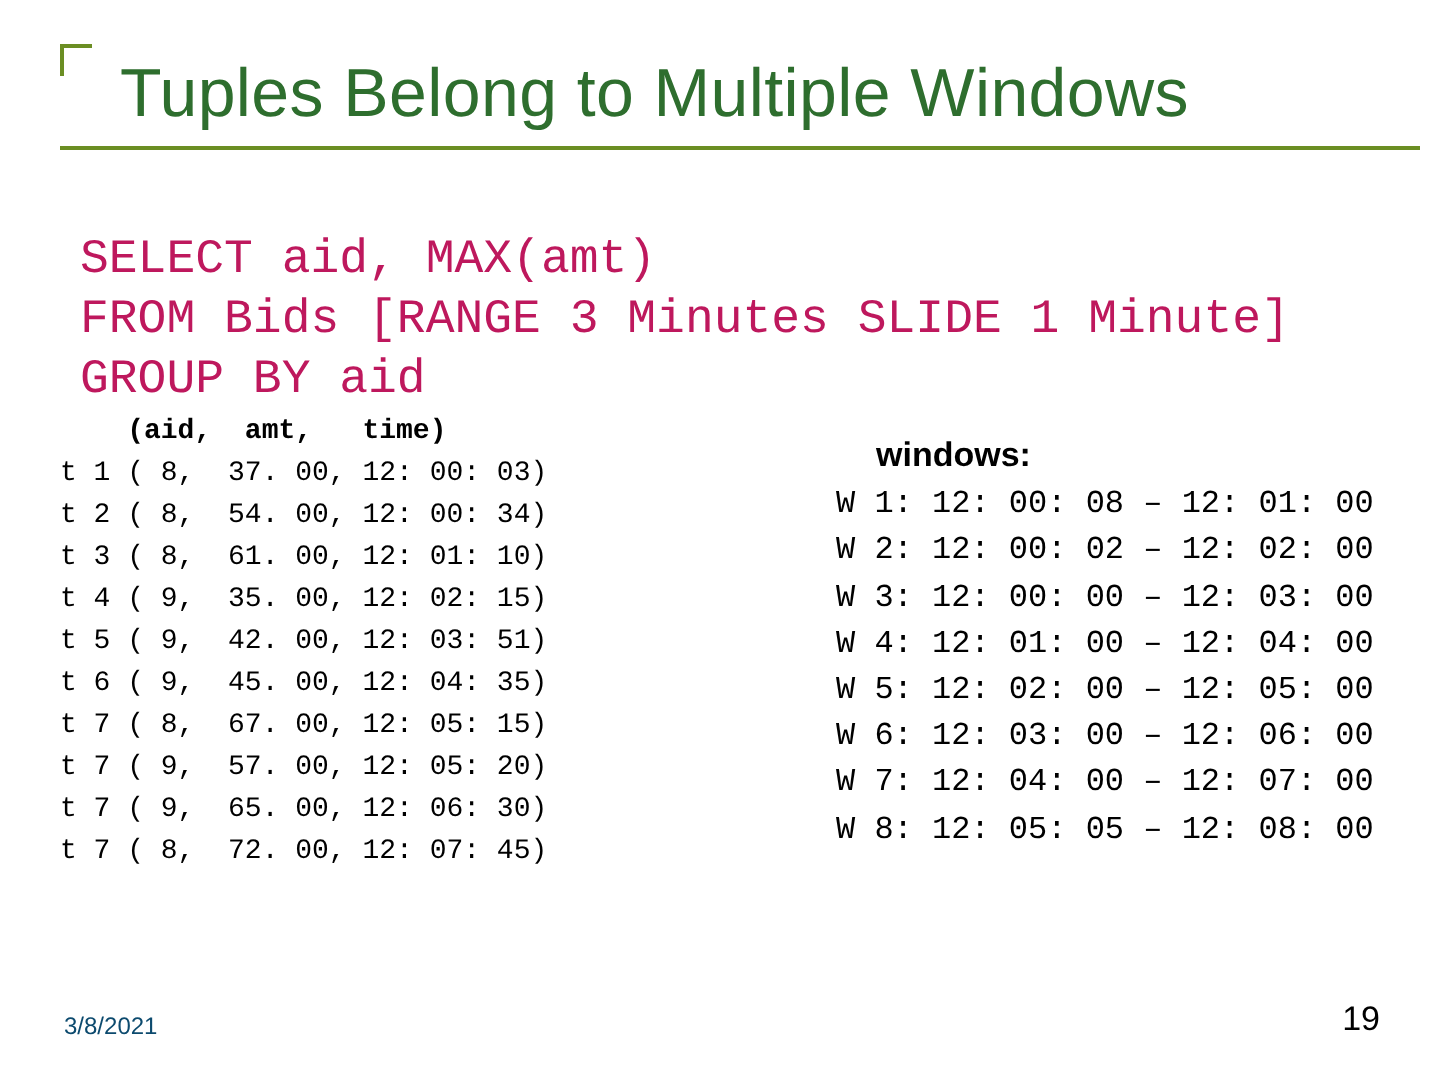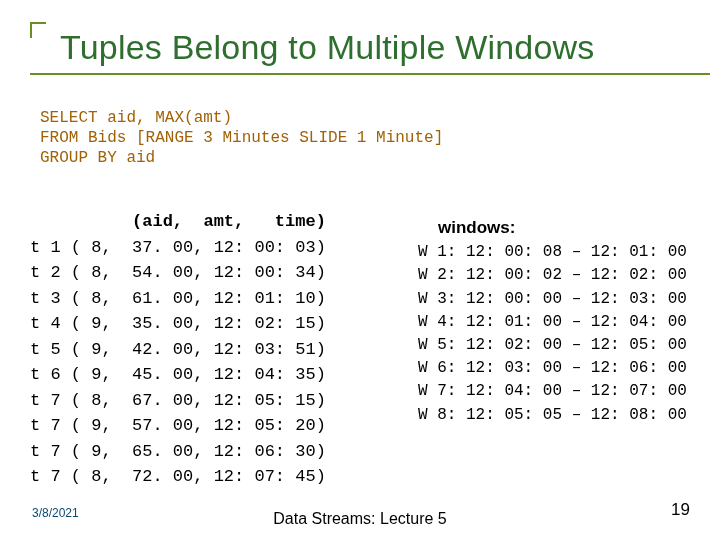--- a/index.html
+++ b/index.html
@@ -36,35 +36,34 @@
     color: #2e6e2e;
     letter-spacing: 0.2px;
     white-space: nowrap;
     margin-left: 12px;
   }
   .sql {
     position: absolute;
     top: 92px;
     left: 40px;
     font-family: "Courier New", Courier, monospace;
-    font-size: 16px;
+    font-size: 24px;
     line-height: 1.25;
     white-space: pre;
-    color: #a16207;
+    color: #be185d;
   }
   .tuples {
     position: absolute;
     top: 192px;
     left: 30px;
     font-family: "Courier New", Courier, monospace;
-    font-size: 17px;
+    font-size: 14px;
     line-height: 1.5;
     white-space: pre;
     color: #000;
-    text-align: right;
   }
   .tuples .hdr { font-weight: bold; }
   .windows {
     position: absolute;
     top: 200px;
     left: 418px;
     font-family: "Courier New", Courier, monospace;
     font-size: 16px;
     line-height: 1.45;
     white-space: pre;
@@ -136,16 +135,14 @@
 <span>W 2: 12: 00: 02 – 12: 02: 00</span>
 <span>W 3: 12: 00: 00 – 12: 03: 00</span>
 <span>W 4: 12: 01: 00 – 12: 04: 00</span>
 <span>W 5: 12: 02: 00 – 12: 05: 00</span>
 <span>W 6: 12: 03: 00 – 12: 06: 00</span>
 <span>W 7: 12: 04: 00 – 12: 07: 00</span>
 <span>W 8: 12: 05: 05 – 12: 08: 00</span></pre>
 
 <div class="footer">
   <div class="footer-date">3/8/2021</div>
-  <div class="footer-center">Data Streams: Lecture
-5</div>
   <div class="footer-page">19</div>
 </div>
 
 </body></html>

